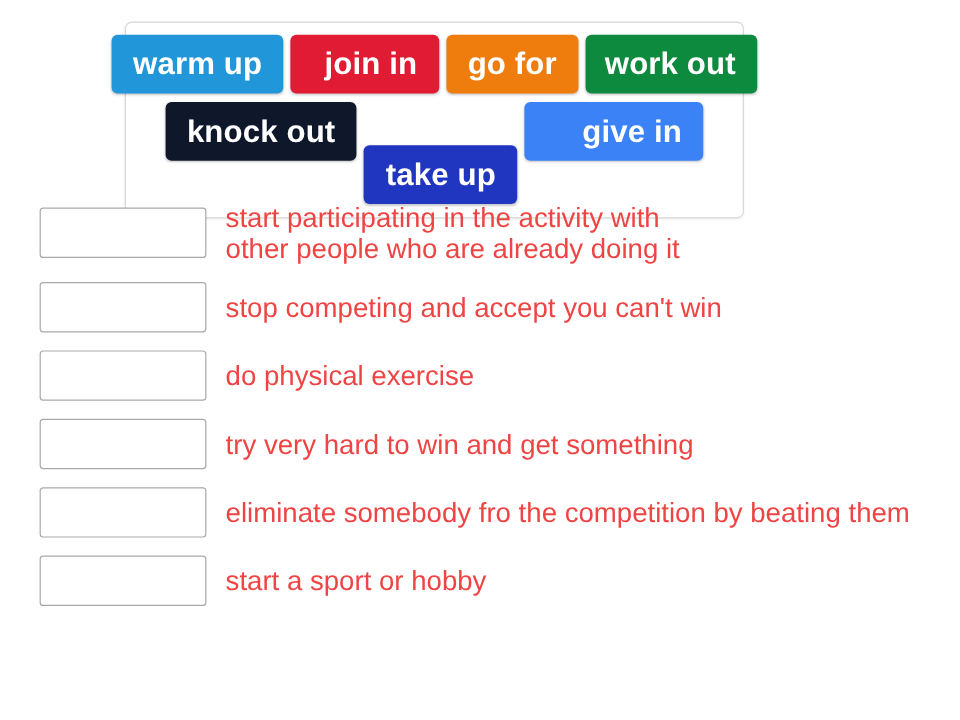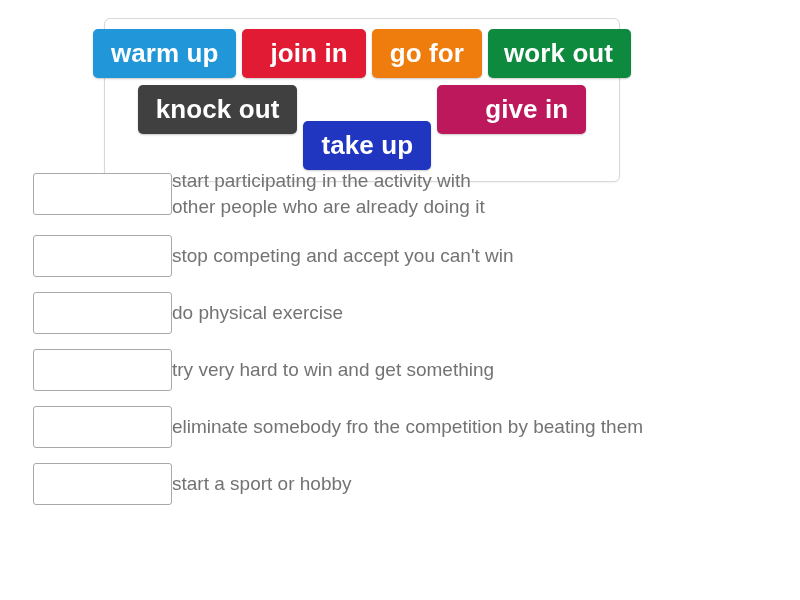--- a/index.html
+++ b/index.html
@@ -72,41 +72,41 @@
     flex: 0 0 auto;
     width: 139px;
     height: 42px;
     box-sizing: border-box;
     border: 1px solid #a9a9a9;
     border-radius: 3px;
     background: #ffffff;
     cursor: pointer;
   }
   .definition {
-    margin-left: 0;
-    font-size: 19px;
+    margin-left: 16px;
+    font-size: 23px;
     line-height: 26px;
-    color: #737373;
+    color: #ef4444;
     white-space: pre-line;
   }
 </style>
 </head>
 <body>
 
 <div class="word-bank">
   <div class="tile-row">
     <div class="tile" style="background: rgb(33, 150, 217);">warm up</div>
     <div class="tile" style="background: rgb(224, 27, 51); padding-left: 28px;">join in</div>
     <div class="tile" style="background: rgb(239, 125, 13);">go for</div>
     <div class="tile" style="background: rgb(13, 138, 62); padding-left: 16px;">work out</div>
   </div>
   <div class="tile-row">
-    <div class="tile" style="background: #404040;">knock out</div>
+    <div class="tile" style="background: #0f172a;">knock out</div>
     <div class="tile" style="background: rgb(32, 53, 192); margin-top: 36px;">take up</div>
-    <div class="tile" style="background: #be185d; padding-left: 48px;">give in</div>
+    <div class="tile" style="background: #3b82f6; padding-left: 48px;">give in</div>
   </div>
 </div>
 
 <div class="rows">
   <div class="row">
     <div class="dropzone"></div>
     <div class="definition">start participating in the activity with
 other people who are already doing it</div>
   </div>
   <div class="row">

